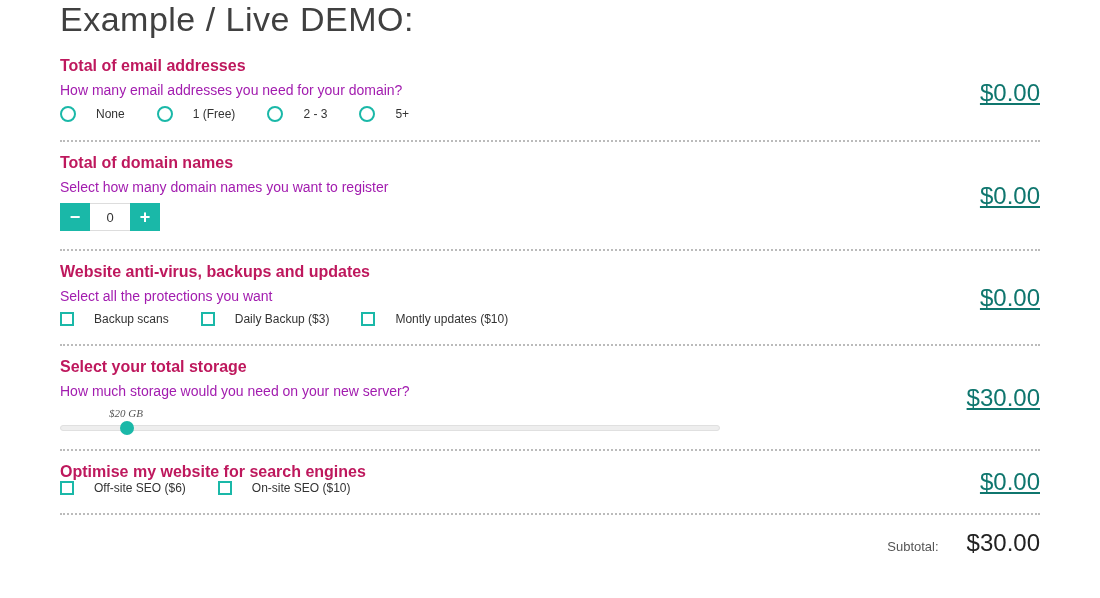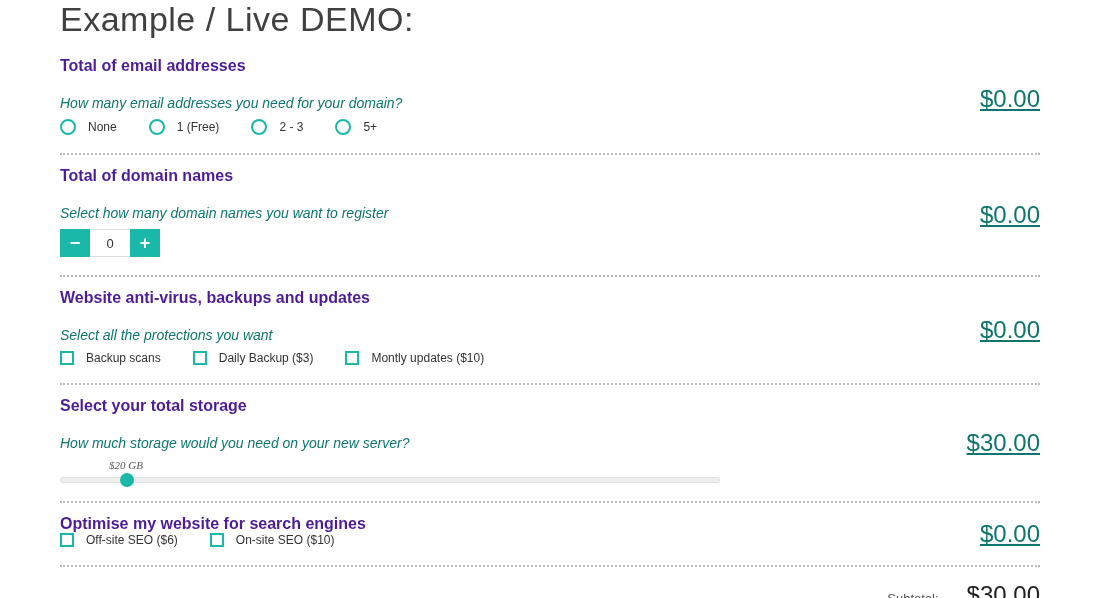--- a/index.html
+++ b/index.html
@@ -22,42 +22,41 @@
     padding: 12px 0 18px 0;
   }
   .sep {
     border: none;
     border-top: 2px dotted #bbb;
     margin: 0;
   }
   .q-title {
     font-weight: 700;
     font-size: 16px;
-    color: #4c1d95;
+    color: #be185d;
     margin: 0;
   }
   .q-desc {
     font-size: 14px;
-    color: #0f766e;
-    margin: 20px 0 8px 0;
-    font-style: italic;
+    color: #a21caf;
+    margin: 7px 0 8px 0;
   }
   .price {
     position: absolute;
     right: 0;
     top: 50%;
     transform: translateY(-50%);
     font-size: 24px;
     color: #0f766e;
     font-weight: 400;
     text-decoration: underline;
   }
   
   .radios, .checks { display: flex; gap: 32px; align-items: center; }
-  .radio, .check { display: flex; align-items: center; gap: 12px; cursor: pointer; }
+  .radio, .check { display: flex; align-items: center; gap: 20px; cursor: pointer; }
   .radio-circle {
     width: 16px; height: 16px; border: 2px solid #1ab8a8; border-radius: 50%;
   }
   .check-box {
     width: 14px; height: 14px; border: 2px solid #1ab8a8;
   }
   .opt-label { font-size: 12px; color: #333; }
   
   .stepper { display: flex; align-items: stretch; height: 28px; }
   .step-btn {

